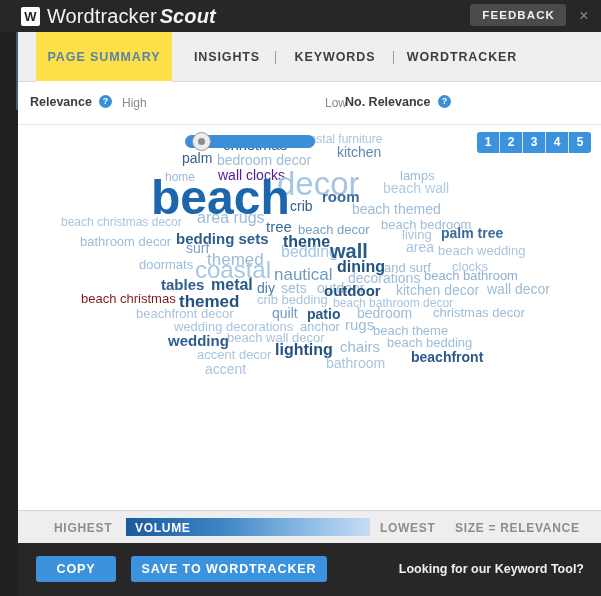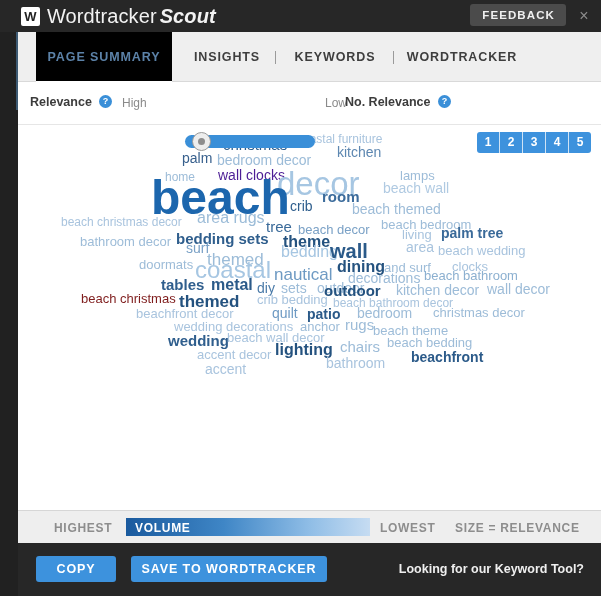--- a/index.html
+++ b/index.html
@@ -119,21 +119,21 @@
     line-height: 50px;
     font-size: 12.5px;
     font-weight: bold;
     letter-spacing: 0.9px;
     color: #3e3e3e;
     box-sizing: border-box;
     cursor: pointer;
     text-align: center;
   }
   .tab.active {
-    background: #000000;
+    background: #fde047;
     color: #5c82a8;
     border-bottom: 1px solid #fff;
   }
   .tab-sep {
     position: absolute;
     top: 19px;
     width: 1px; height: 13px;
     background: #9a9a9a;
   }
 

